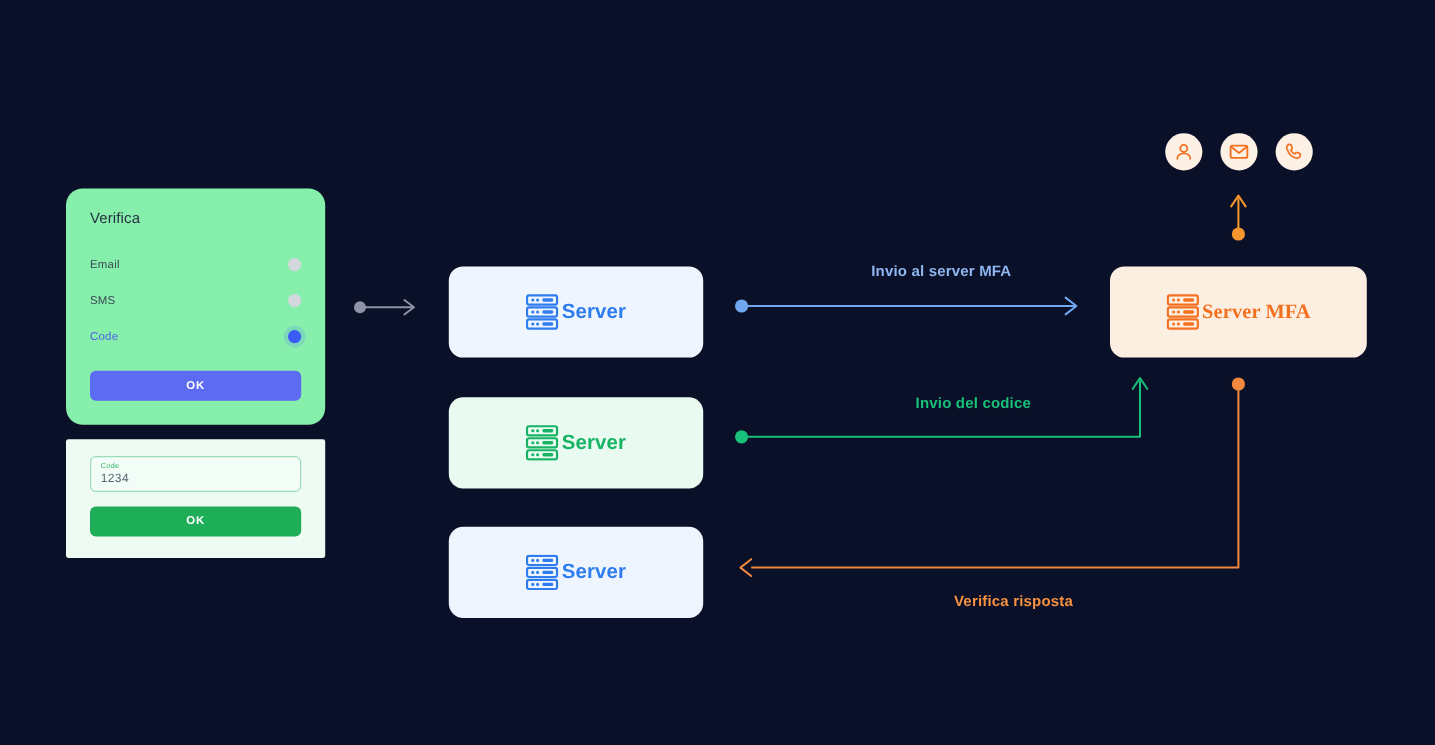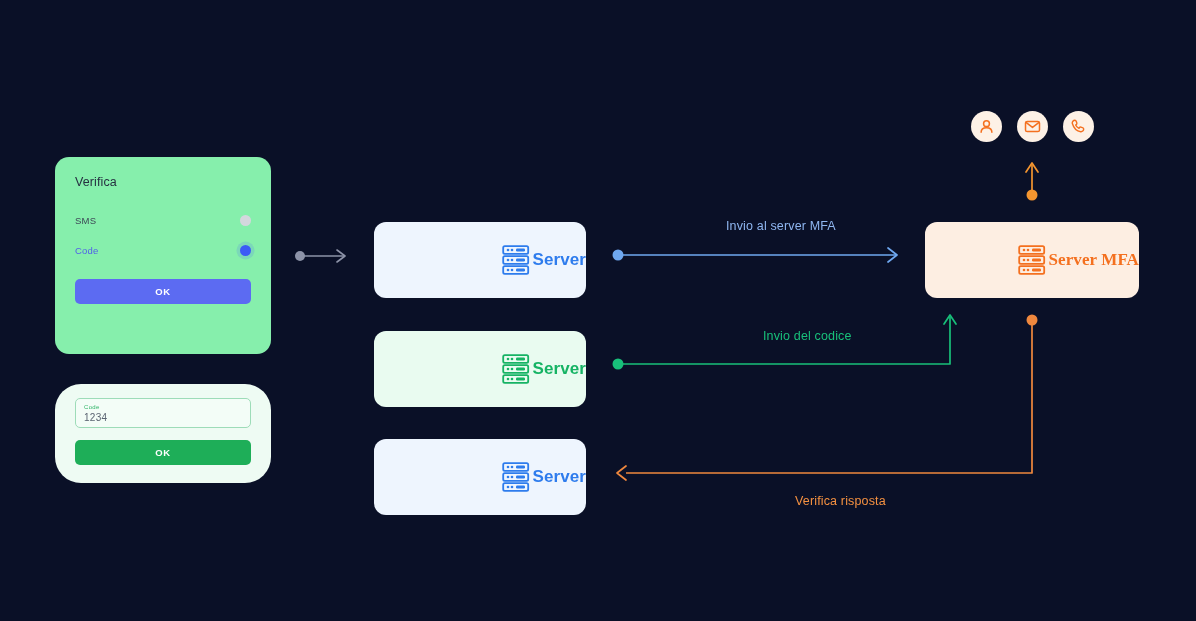--- a/index.html
+++ b/index.html
@@ -72,24 +72,24 @@
     font-size: 9.5px;
     font-weight: 700;
     letter-spacing: .6px;
     font-family: "Liberation Sans", sans-serif;
     cursor: pointer;
     display: flex; align-items: center; justify-content: center;
   }
 
   
   .code-card {
-    left: 55px; top: 384px;
+    left: 55px; top: 366px;
     width: 216px; height: 99px;
     background: #eefbf3;
-    border-radius: 26px;
+    border-radius: 2px;
     box-sizing: border-box;
     padding: 14px 20px;
   }
   .code-field {
     position: relative;
     height: 30px;
     border: 1px solid #9ddcb8;
     border-radius: 5px;
     background: #f3fdf7;
     box-sizing: border-box;
@@ -122,21 +122,21 @@
     cursor: pointer;
     display: flex; align-items: center; justify-content: center;
   }
 
   
   .node {
     width: 212px; height: 76px;
     border-radius: 12px;
     display: flex;
     align-items: center;
-    justify-content: flex-end;
+    justify-content: center;
     gap: 2px;
     box-sizing: border-box;
   }
   .node-label {
     font-size: 17px;
     font-weight: 700;
     letter-spacing: .1px;
   }
   .node.blue  { background: #eef5fe; }
   .node.blue  .node-label { color: #2e7ced; }
@@ -146,21 +146,21 @@
   .node.orange .node-label { color: #f4701f; }
 
   .node1 { left: 374px; top: 222px; }
   .node2 { left: 374px; top: 331px; }
   .node3 { left: 374px; top: 439px; }
   .nodeMfa { left: 925px; top: 222px; width: 214px; font-family: Liberation Serif, serif; }
 
   
   .conn-label {
     font-size: 12.5px;
-    font-weight: 400;
+    font-weight: 700;
     letter-spacing: .15px;
     white-space: nowrap;
     padding-left: 32px;
   }
   .lbl-mfa    { left: 694px; top: 219px; color: #8fb6f0; }
   .lbl-codice { left: 731px; top: 329px; color: #18c07a; }
   .lbl-risp   { left: 763px; top: 494px; color: #f59141; }
 
   
   .circle-icon {
@@ -210,20 +210,24 @@
       <circle cx="1032" cy="195" r="5.5" fill="#f4952f"></circle>
       <line x1="1032" y1="192" x2="1032" y2="165" stroke="#f4952f" stroke-width="1.7"></line>
       <polyline points="1026,172 1032,163 1038,172" fill="none" stroke="#f4952f" stroke-width="1.7" stroke-linecap="round" stroke-linejoin="round"></polyline>
     </g>
   </svg>
 
   <div class="abs verify-card">
     <div class="verify-title">Verifica</div>
 
     <div class="opt-list">
+      <div class="opt-row">
+        <span class="opt-label">Email</span>
+        <span class="dot-off"></span>
+      </div>
       <div class="opt-row">
         <span class="opt-label">SMS</span>
         <span class="dot-off"></span>
       </div>
       <div class="opt-row">
         <span class="opt-label sel">Code</span>
         <span class="dot-on"></span>
       </div>
     </div>
 

